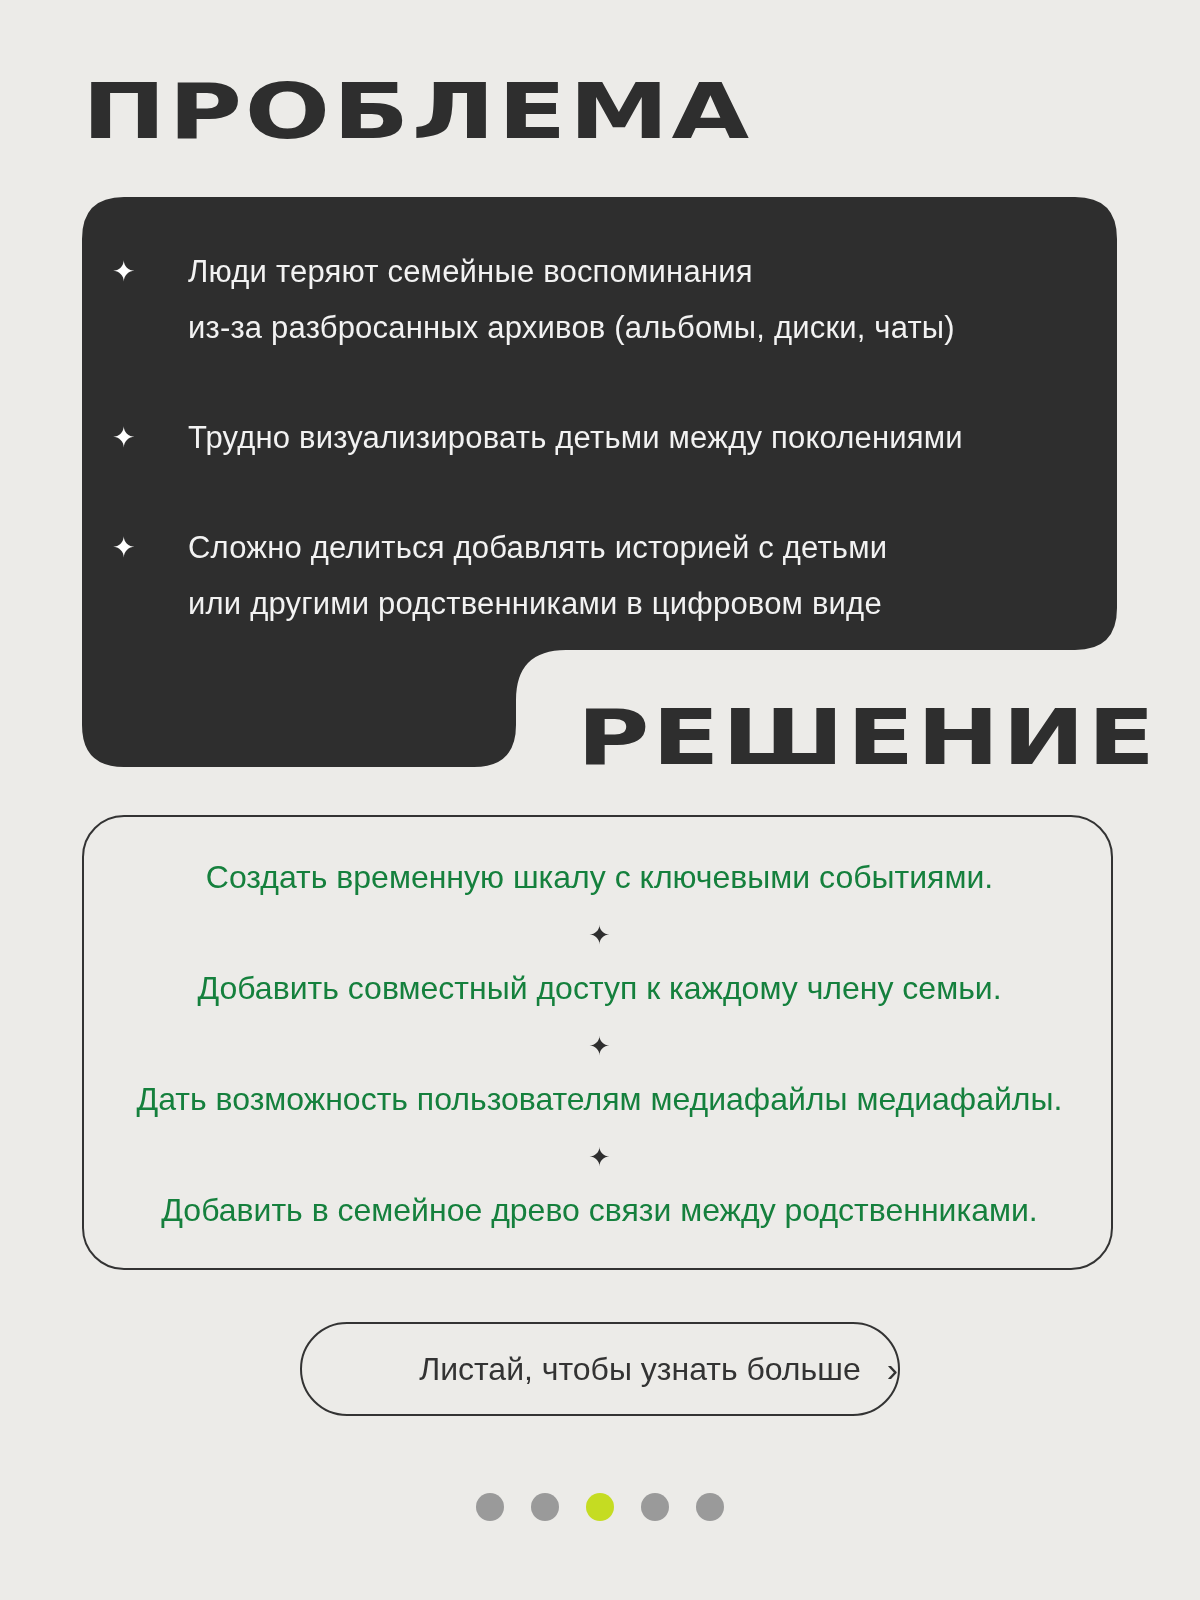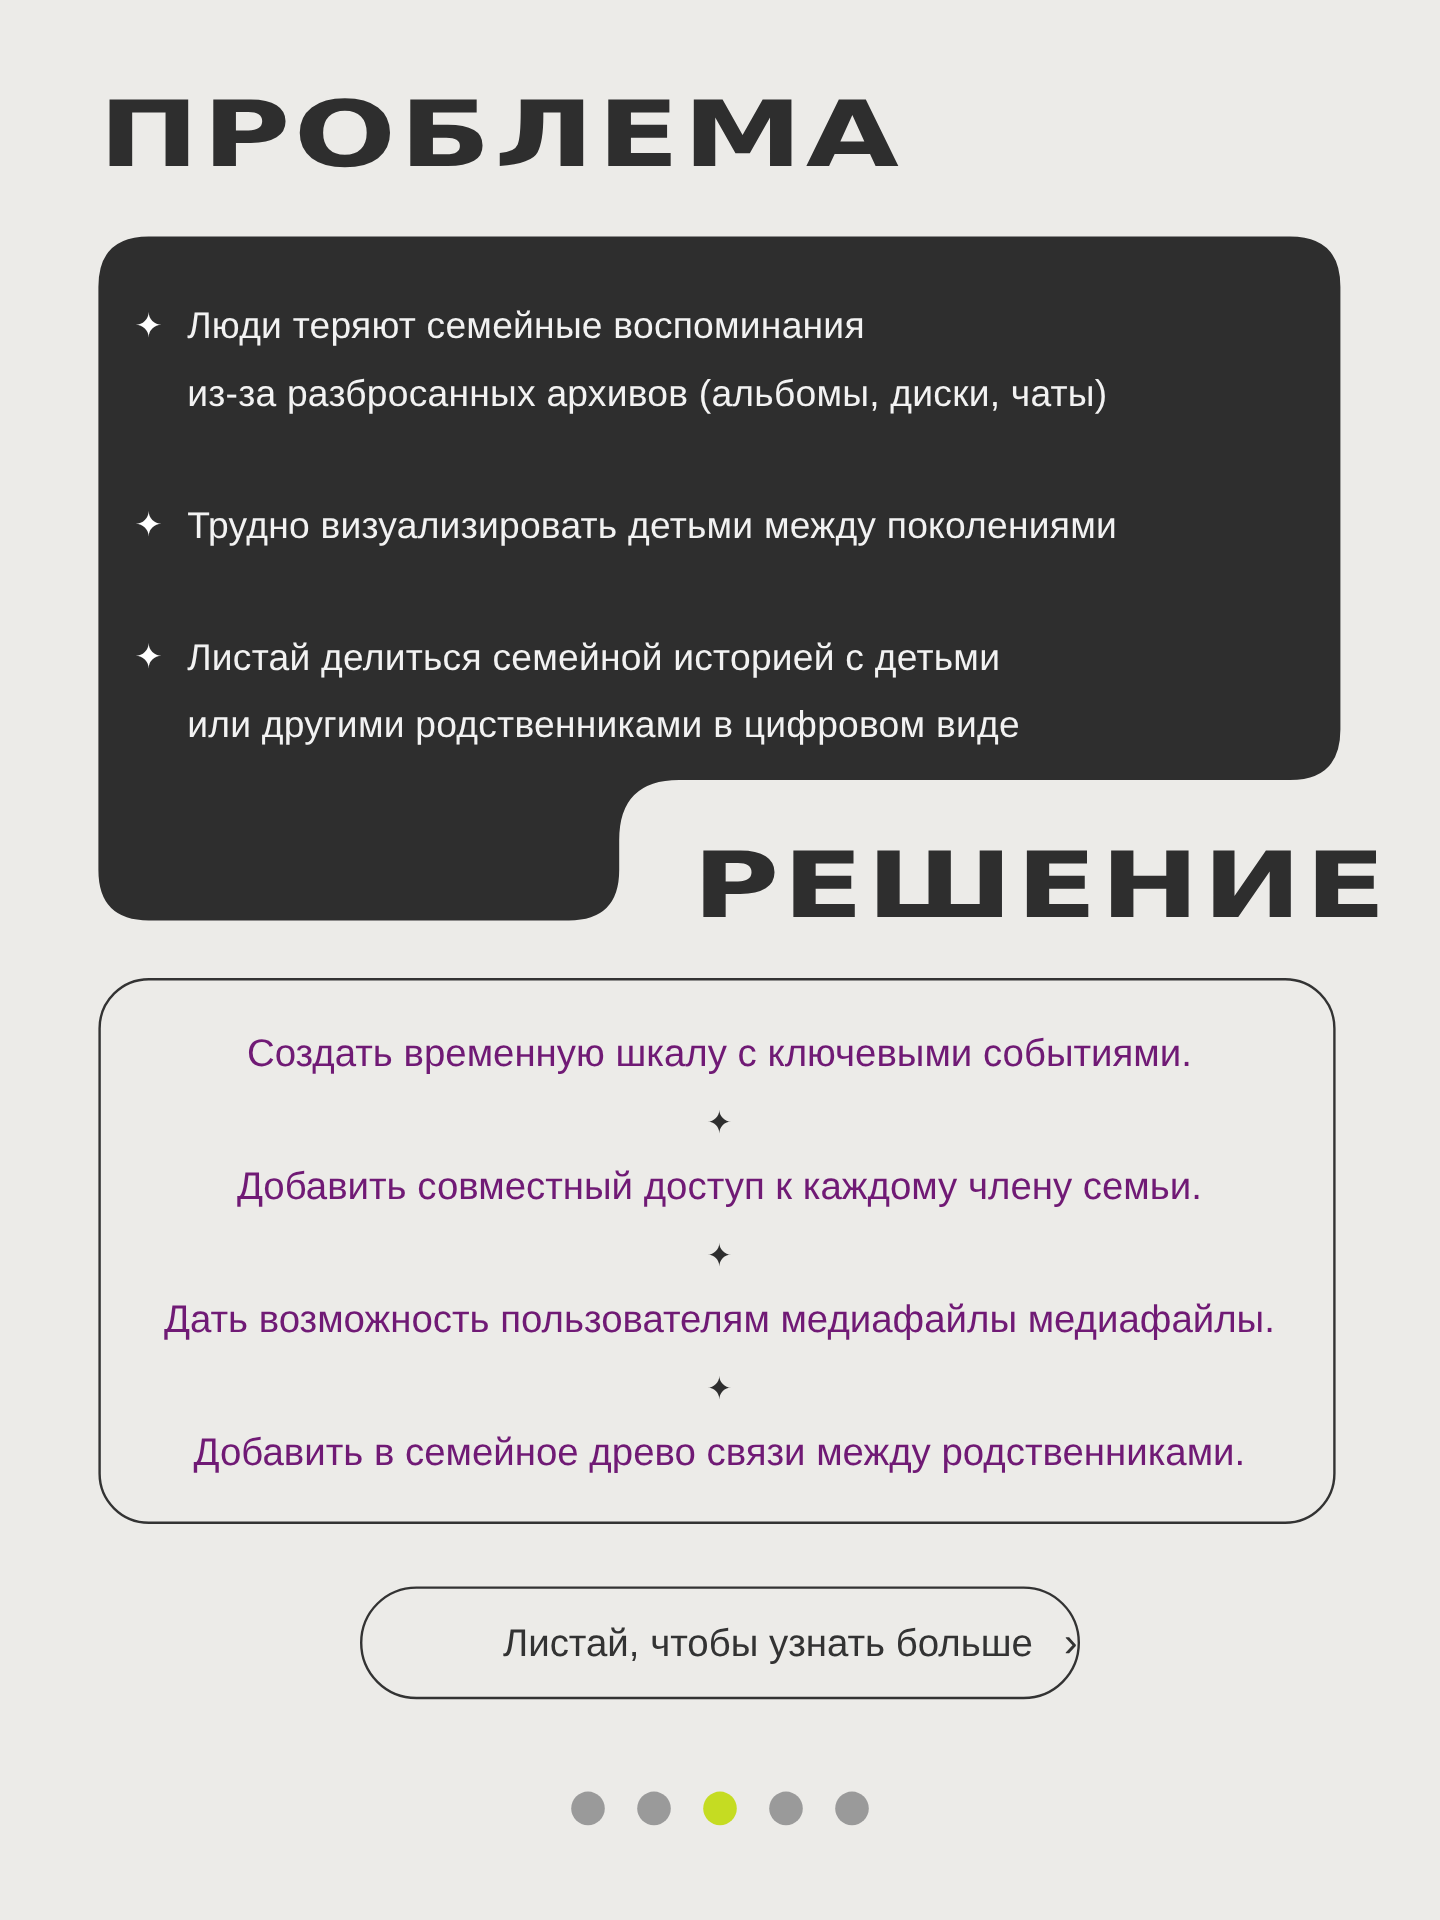--- a/index.html
+++ b/index.html
@@ -46,35 +46,35 @@
     display: flex;
     align-items: flex-start;
   }
   .problem-item .bullet {
     width: 44px;
     flex: 0 0 44px;
     font-size: 28px;
     line-height: 56px;
     color: #ffffff;
   }
-  .problem-item .text { white-space: pre-line; letter-spacing: 0.2px; }
+  .problem-item .text { white-space: pre-line; letter-spacing: 0.2px; margin-left: 32px; }
   #solution-box {
     position: absolute;
     left: 82px; top: 815px;
     width: 1031px; height: 455px;
     border: 2px solid #333;
     border-radius: 42px;
     box-sizing: border-box;
   }
   .solution-line {
     position: absolute;
     left: 82px; width: 1035px;
     text-align: center;
     font-size: 32px;
-    color: #701a75;
+    color: #15803d;
     line-height: 40px;
     white-space: nowrap;
   }
   .solution-star {
     position: absolute;
     left: 82px; width: 1035px;
     text-align: center;
     font-size: 26px;
     color: #2e2e2e;
     line-height: 30px;
@@ -127,21 +127,21 @@
   <span class="bullet">✦</span>
   <span class="text">Люди теряют семейные воспоминания
 из-за разбросанных архивов (альбомы, диски, чаты)</span>
 </div>
 <div class="problem-item" style="top:410px;">
   <span class="bullet">✦</span>
   <span class="text">Трудно визуализировать детьми между поколениями</span>
 </div>
 <div class="problem-item" style="top:520px;">
   <span class="bullet">✦</span>
-  <span class="text">Листай делиться семейной историей с детьми
+  <span class="text">Сложно делиться добавлять историей с детьми
 или другими родственниками в цифровом виде</span>
 </div>
 
 <div id="solution-title" class="title">РЕШЕНИЕ</div>
 
 <div id="solution-box"></div>
 
 <div class="solution-line" style="top:857px;">Создать временную шкалу с ключевыми событиями.</div>
 <div class="solution-star" style="top:920px;">✦</div>
 <div class="solution-line" style="top:968px;">Добавить совместный доступ к каждому члену семьи.</div>

